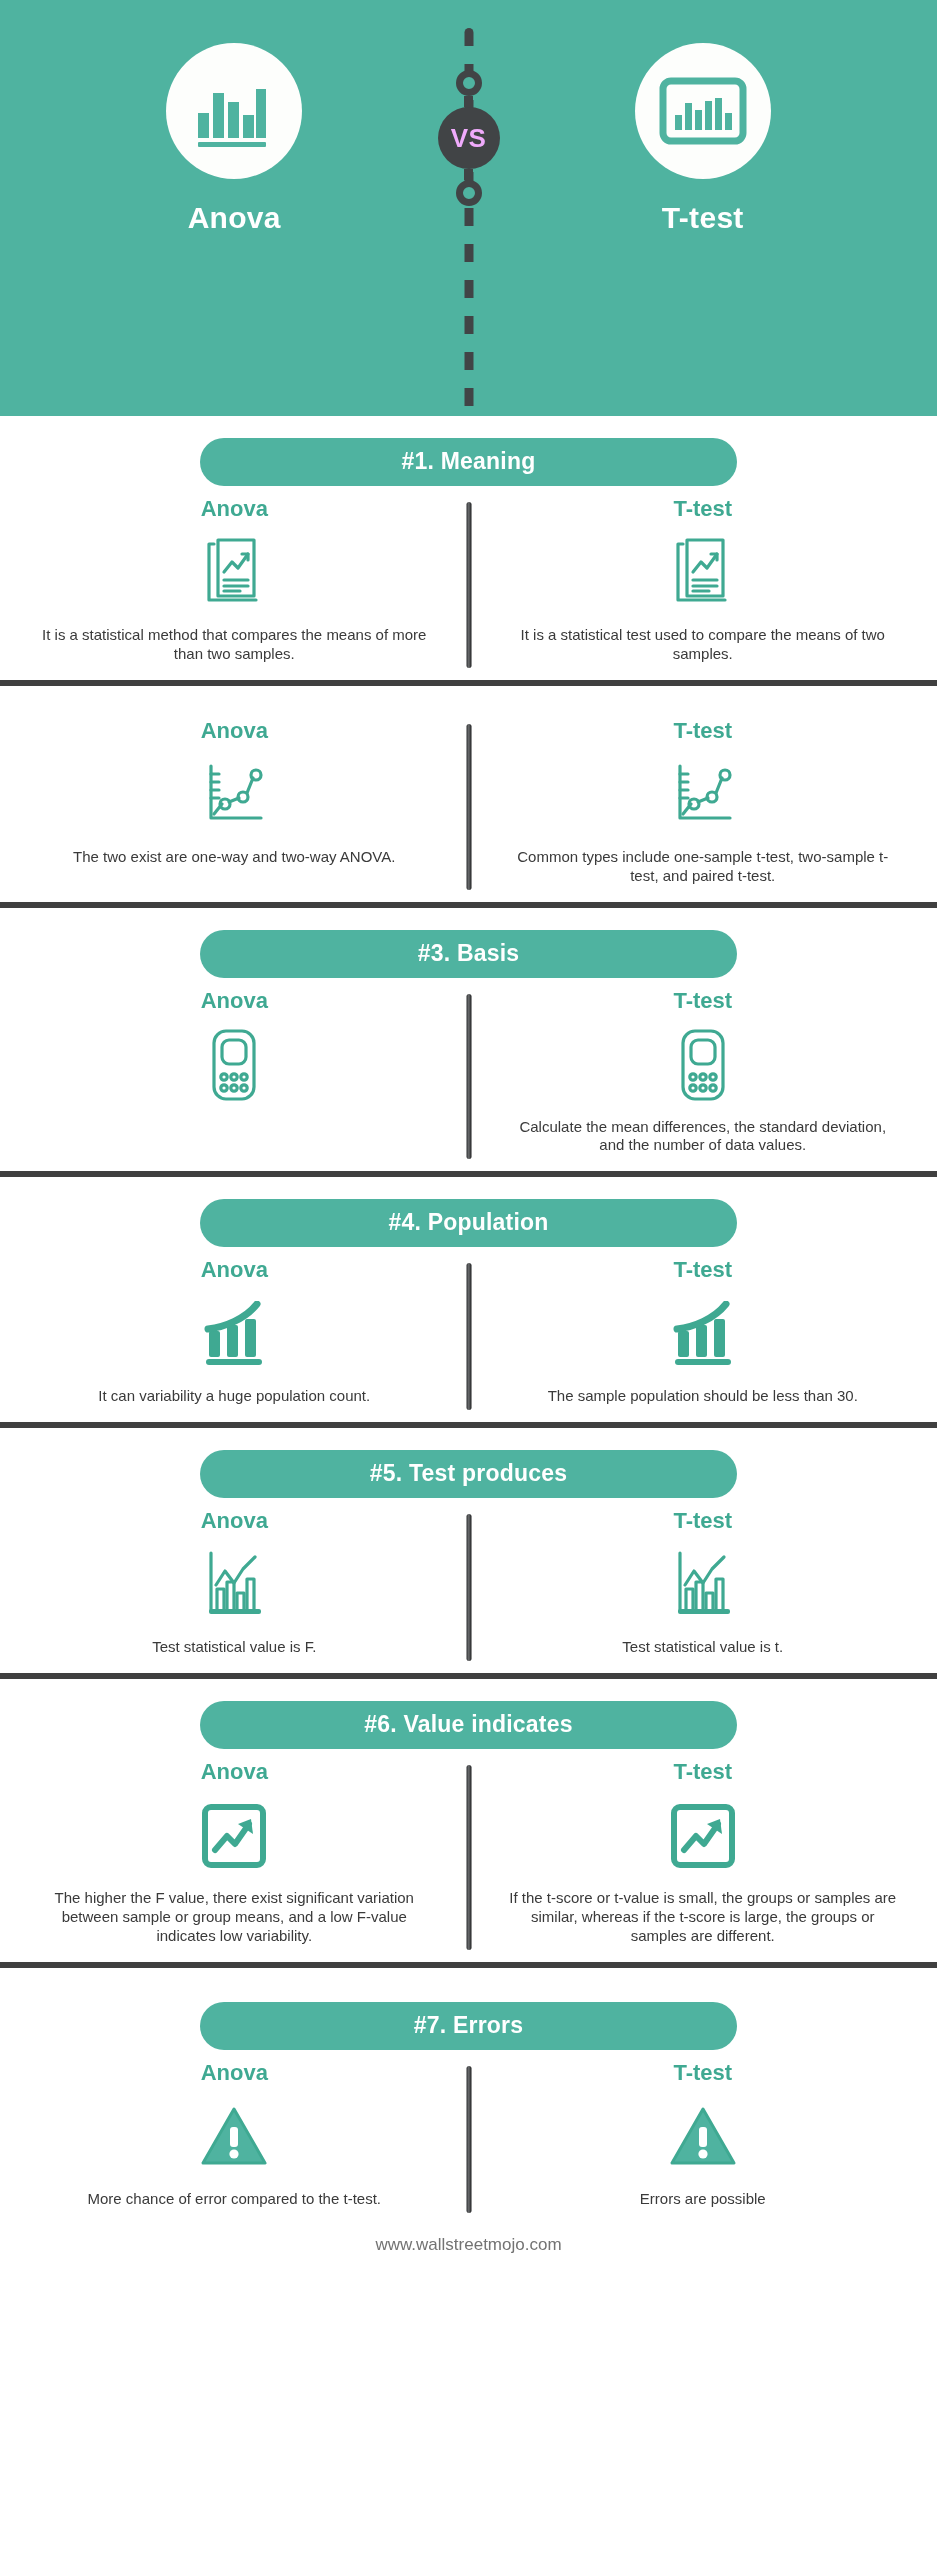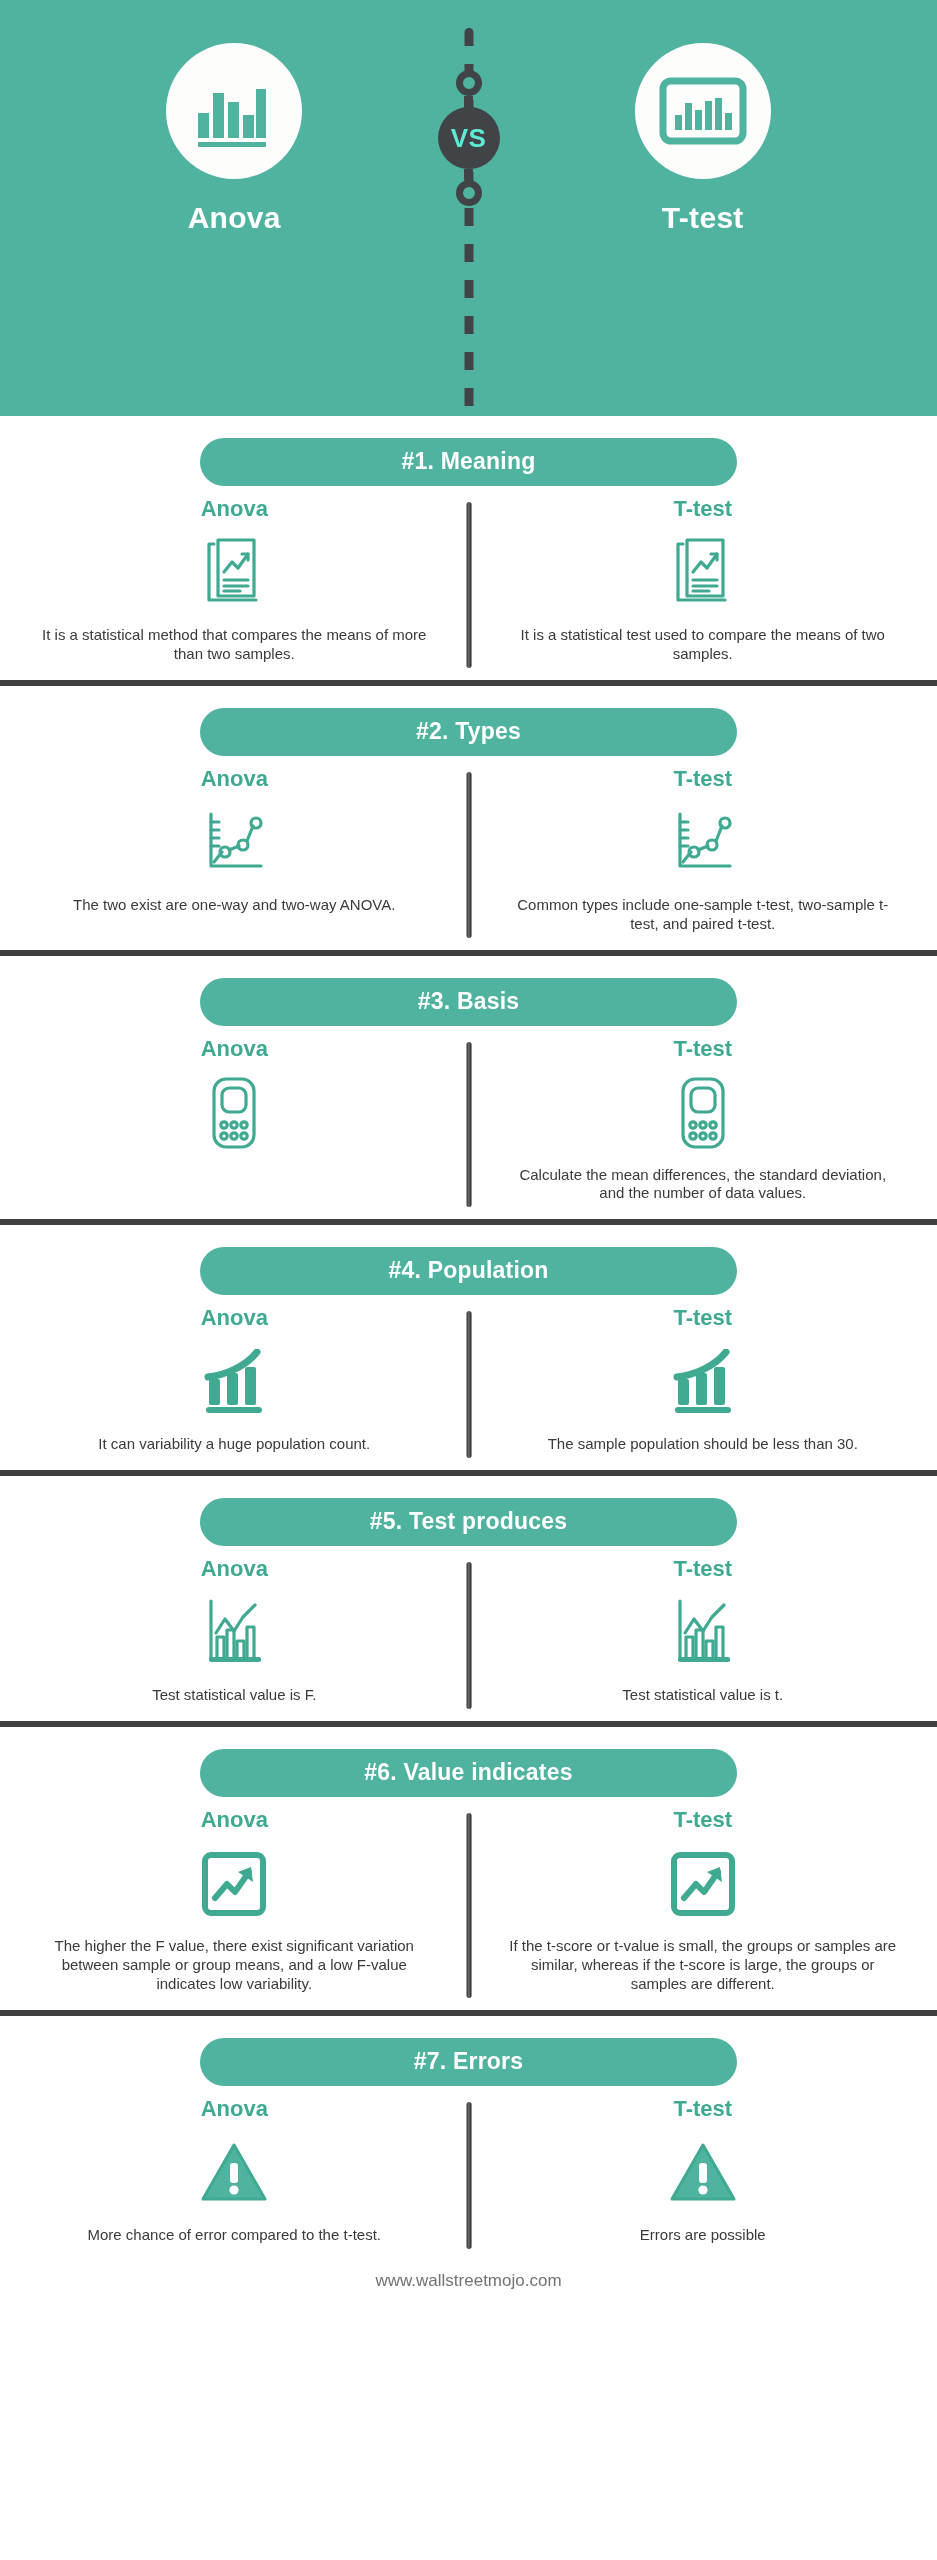--- a/index.html
+++ b/index.html
@@ -90,38 +90,38 @@
   .vs-stem{
     width:9px;
     height:11px;
     background:#414446;
   }
   .vs-ball{
     width:62px;
     height:62px;
     border-radius:50%;
     background:#414446;
-    color:#5eead4;
+    color:#f0abfc;
     display:flex;
     align-items:center;
     justify-content:center;
     font-size:26px;
     font-weight:bold;
     letter-spacing:.5px;
   }
 
   
   .section{
     position:relative;
     background:#ffffff;
     border-bottom:6px solid #404040;
     padding:22px 0 16px 0;
     box-sizing:border-box;
   }
-  .section:last-of-type{border-bottom:none;}
+  .section:last-of-type{border-bottom:none;margin-top:12px;}
 
   .pill{
     width:537px;
     margin:0 auto 4px auto;
     background:#4FB3A0;
     color:#ffffff;
     border-radius:24px;
     text-align:center;
     font-size:23px;
     font-weight:bold;
@@ -271,21 +271,20 @@
       <line x1="20" y1="55" x2="36" y2="55"></line>
     </g>
   </svg>
             </div>
             <div class="desc">It is a statistical test used to compare the means of two samples.</div>
           </div>
           <div class="vrule"></div>
         </div>
       </div>
       <div class="section">
-        <div class="pill">#2. Types</div>
         <div class="cols">
           <div class="col">
             <div class="col-title">Anova</div>
             <div class="icon-box">
               <svg width="66" height="70" viewBox="0 0 66 70">
     <g fill="none" stroke="#3FA992" stroke-width="3.2" stroke-linecap="round" stroke-linejoin="round">
       <path d="M10 6 V58 H60"></path>
       <line x1="10" y1="14" x2="18" y2="14"></line>
       <line x1="10" y1="22" x2="18" y2="22"></line>
       <line x1="10" y1="30" x2="18" y2="30"></line>

